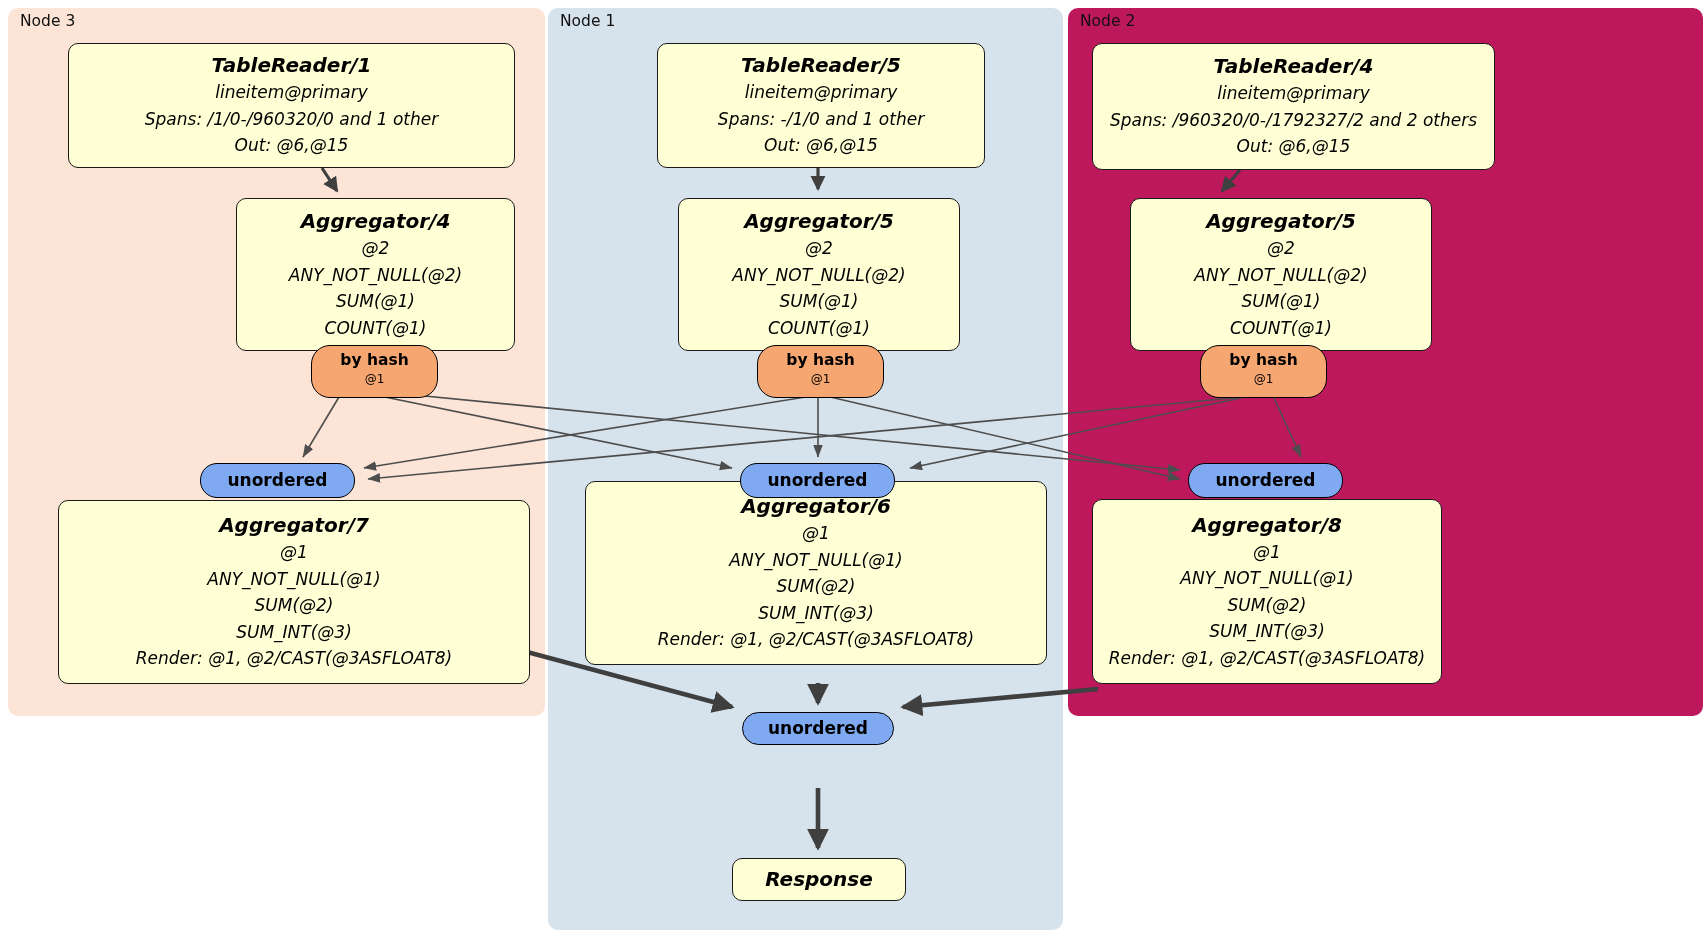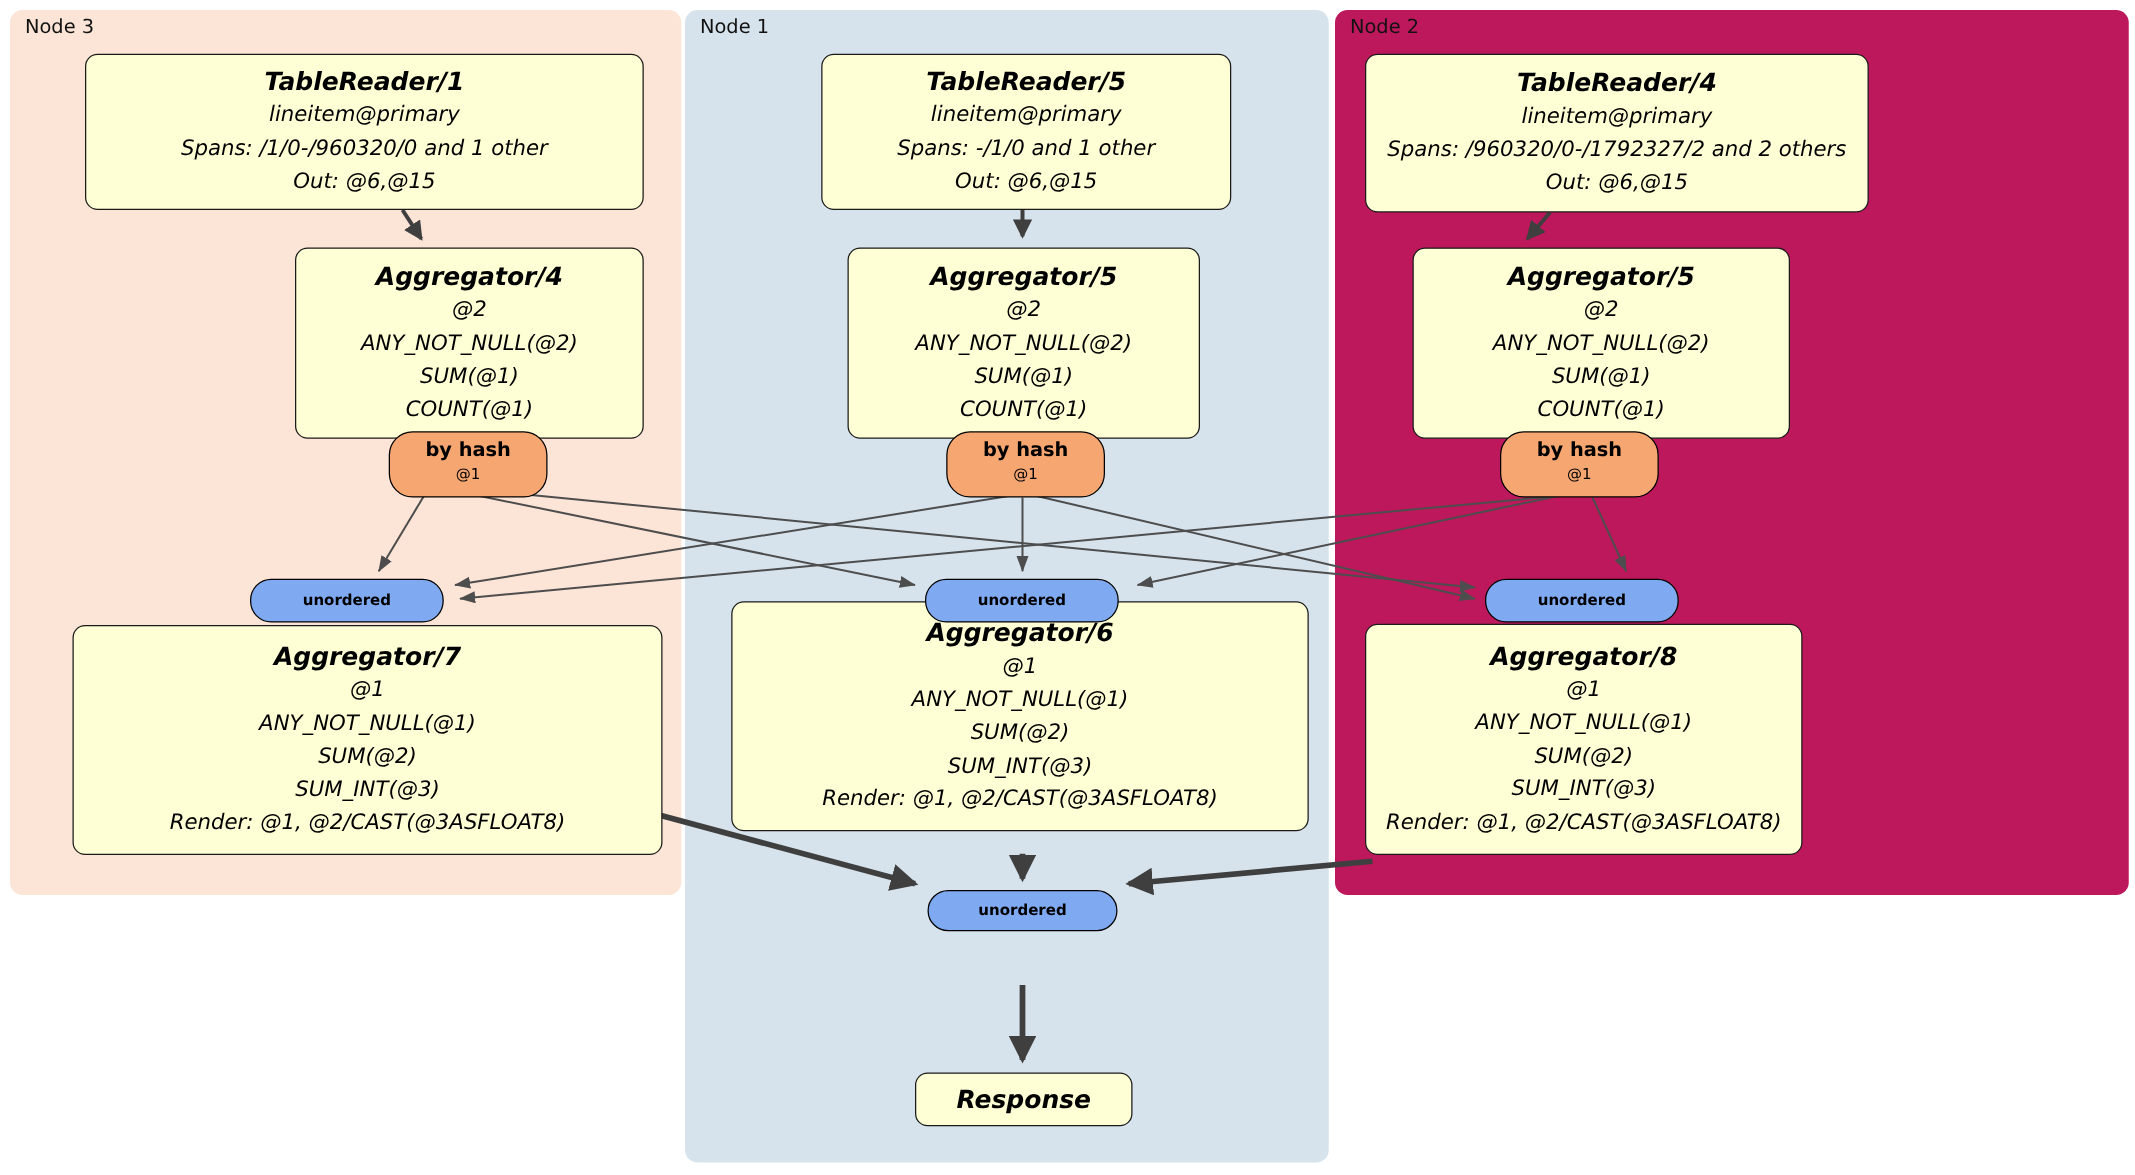--- a/index.html
+++ b/index.html
@@ -18,21 +18,21 @@
     display:flex;flex-direction:column;align-items:center;justify-content:center;
     text-align:center;overflow:visible;font-style:italic;
   }
   .proc .t{font-size:20px;font-weight:bold;line-height:27px;white-space:nowrap;}
   .proc .l{font-size:17px;line-height:26.5px;white-space:nowrap;}
   .badge{position:absolute;z-index:3;border:1.6px solid #000;text-align:center;}
   .byhash{width:127px;height:53px;background:#f6a771;border-radius:19px;padding-top:3px;box-sizing:border-box;}
   .byhash .bh-l{font-size:15.5px;font-weight:bold;line-height:22px;}
   .byhash .bh-k{font-size:12px;line-height:16px;}
   .unordered{width:155px;height:35px;background:#7fa9f0;border-radius:17px;
-    font-size:12px;font-weight:bold;line-height:33px;box-sizing:border-box;}
+    font-size:17px;font-weight:bold;line-height:33px;box-sizing:border-box;}
   .unordered.small{width:152px;height:33px;line-height:30px;}
   #proc-tr1{left:68px;top:43px;width:445px;height:123px;}
   #proc-tr0{left:657px;top:43px;width:326px;height:123px;}
   #proc-tr2{left:1092px;top:43px;width:401px;height:125px;}
   #proc-agg4{left:236px;top:198px;width:277px;height:151px;}
   #proc-agg3{left:678px;top:198px;width:280px;height:151px;}
   #proc-agg5{left:1130px;top:198px;width:300px;height:151px;}
   #proc-agg7{left:58px;top:500px;width:470px;height:182px;}
   #proc-agg6{left:585px;top:481px;width:460px;height:182px;}
   #proc-agg8{left:1092px;top:499px;width:348px;height:183px;}

